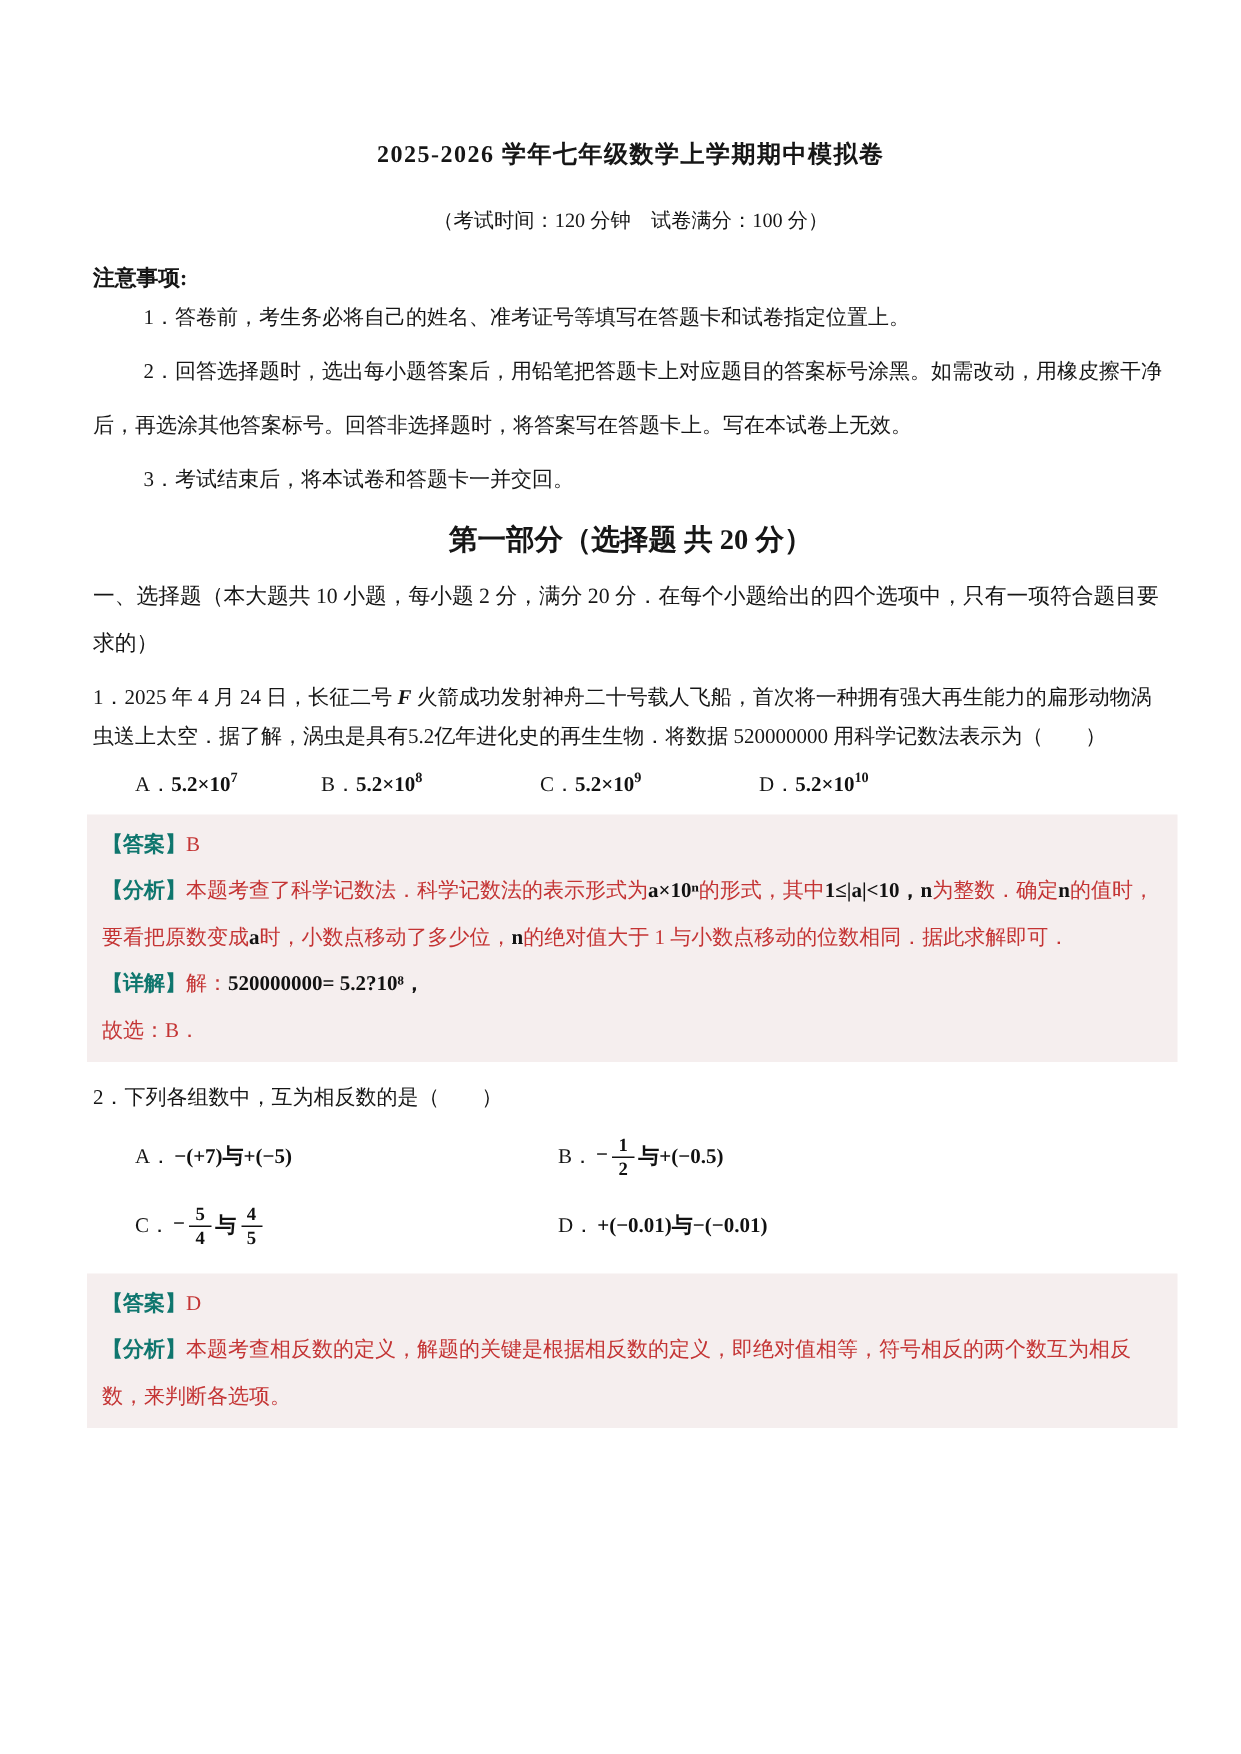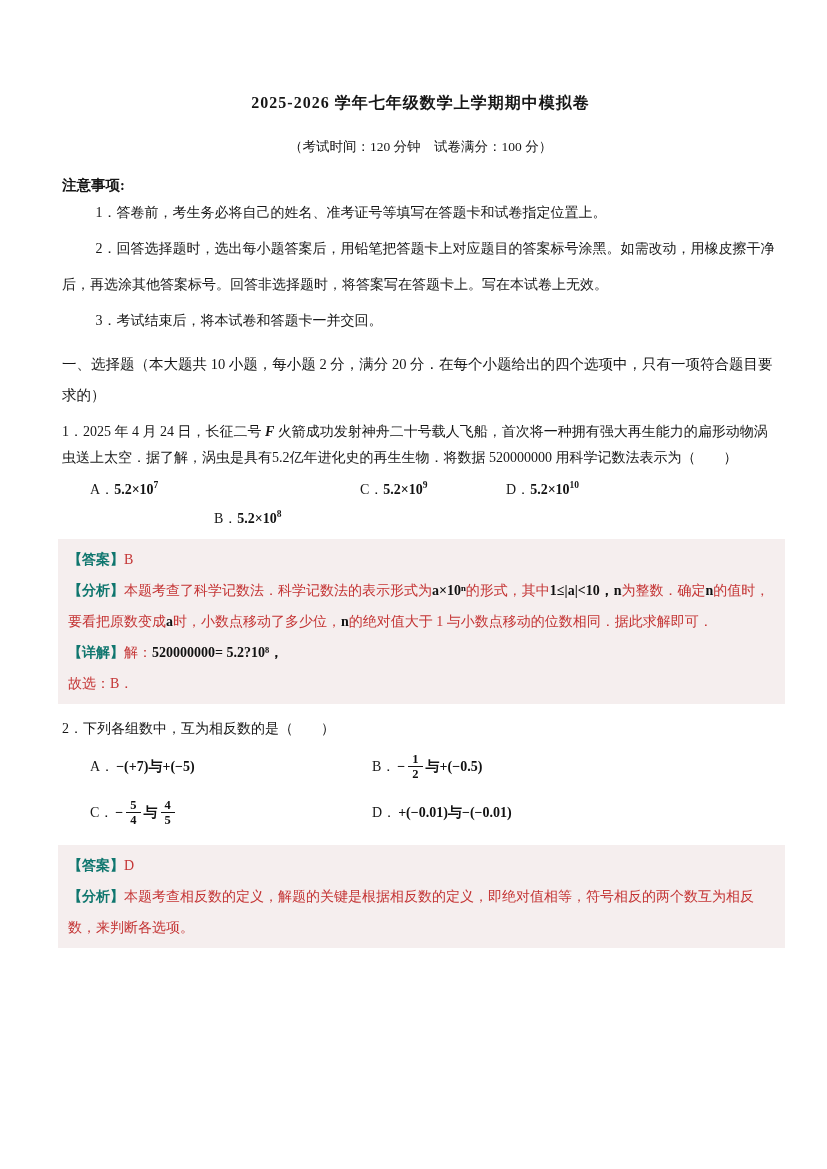--- a/index.html
+++ b/index.html
@@ -13,21 +13,21 @@
   .notice-h{margin:20px 0 0 0;font-size:14.5px;font-weight:700;}
   .ni{margin:0;font-size:14px;line-height:36px;text-indent:2.4em;}
   .red{color:#e60000;}
   .part-h{margin:8px 0 0 0;text-align:center;font-size:19px;font-weight:700;}
   .intro{margin:10px 0 0 0;font-size:14.5px;line-height:31px;}
   .stem{margin:8px 0 0 0;font-size:14px;line-height:26px;}
   .mi{font-style:italic;font-weight:700;}
   .bd{font-weight:400;}
   .opts{display:flex;margin:9px 0 0 0;padding-left:28px;font-size:14px;align-items:flex-start;}
   .opts .opt:nth-child(1){width:124px;}
-  .opts .opt:nth-child(2){width:146px;margin-top:29px;}
+  .opts .opt:nth-child(2){width:146px;}
   .opts .opt:nth-child(3){width:146px;}
   .opt .math, .mathtxt{font-weight:700;color:#111;}
   sup.supm{font-size:9.5px;font-weight:700;}
   .shaded{background:#f5eeee;margin:11px -6px 0 -4px;padding:5px 10px;}
   .shaded p{margin:0;font-size:14px;line-height:31px;}
   .run-lbl{color:#0f766e;font-weight:700;}
   .run-red{color:#c43434;}
   .run-math{color:#111;font-weight:700;}
   .optrow{display:flex;align-items:center;margin-top:4px;padding-left:28px;font-size:14px;min-height:42px;}
   .optrow .cell{width:282px;display:inline-flex;align-items:center;}
@@ -44,20 +44,21 @@
   <h1 class="title">2025-2026 学年七年级数学上学期期中模拟卷</h1>
   <div class="subtitle">（考试时间：120 分钟　试卷满分：100 分）</div>
 
   <div>
     <p class="notice-h">注意事项:</p>
     <p class="ni">1．答卷前，考生务必将自己的姓名、准考证号等填写在答题卡和试卷指定位置上。</p>
     <p class="ni">2．回答选择题时，选出每小题答案后，用铅笔把答题卡上对应题目的答案标号涂黑。如需改动，用橡皮擦干净后，再选涂其他答案标号。回答非选择题时，将答案写在答题卡上。写在本试卷上无效。</p>
     <p class="ni">3．考试结束后，将本试卷和答题卡一并交回。</p>
   </div>
 
+  <h2 class="part-h">第一部分（选择题 共 20 分）</h2>
   <p class="intro">一、选择题（本大题共 10 小题，每小题 2 分，满分 20 分．在每个小题给出的四个选项中，只有一项符合题目要求的）</p>
 
   <p class="stem">
     <span>1．2025 年 4 月 24 日，长征二号 </span><span class="mi">F</span><span> 火箭成功发射神舟二十号载人飞船，首次将一种拥有强大再生能力的扁形动物涡虫送上太空．据了解，涡虫是具有</span><span class="bd">5.2</span><span>亿年进化史的再生生物．将数据 520000000 用科学记数法表示为（　　）</span>
   </p>
 
   <div class="opts">
     <span class="opt"><span>A．</span><span class="math">5.2×10</span><sup class="supm">7</sup></span>
     <span class="opt"><span>B．</span><span class="math">5.2×10</span><sup class="supm">8</sup></span>
     <span class="opt"><span>C．</span><span class="math">5.2×10</span><sup class="supm">9</sup></span>

